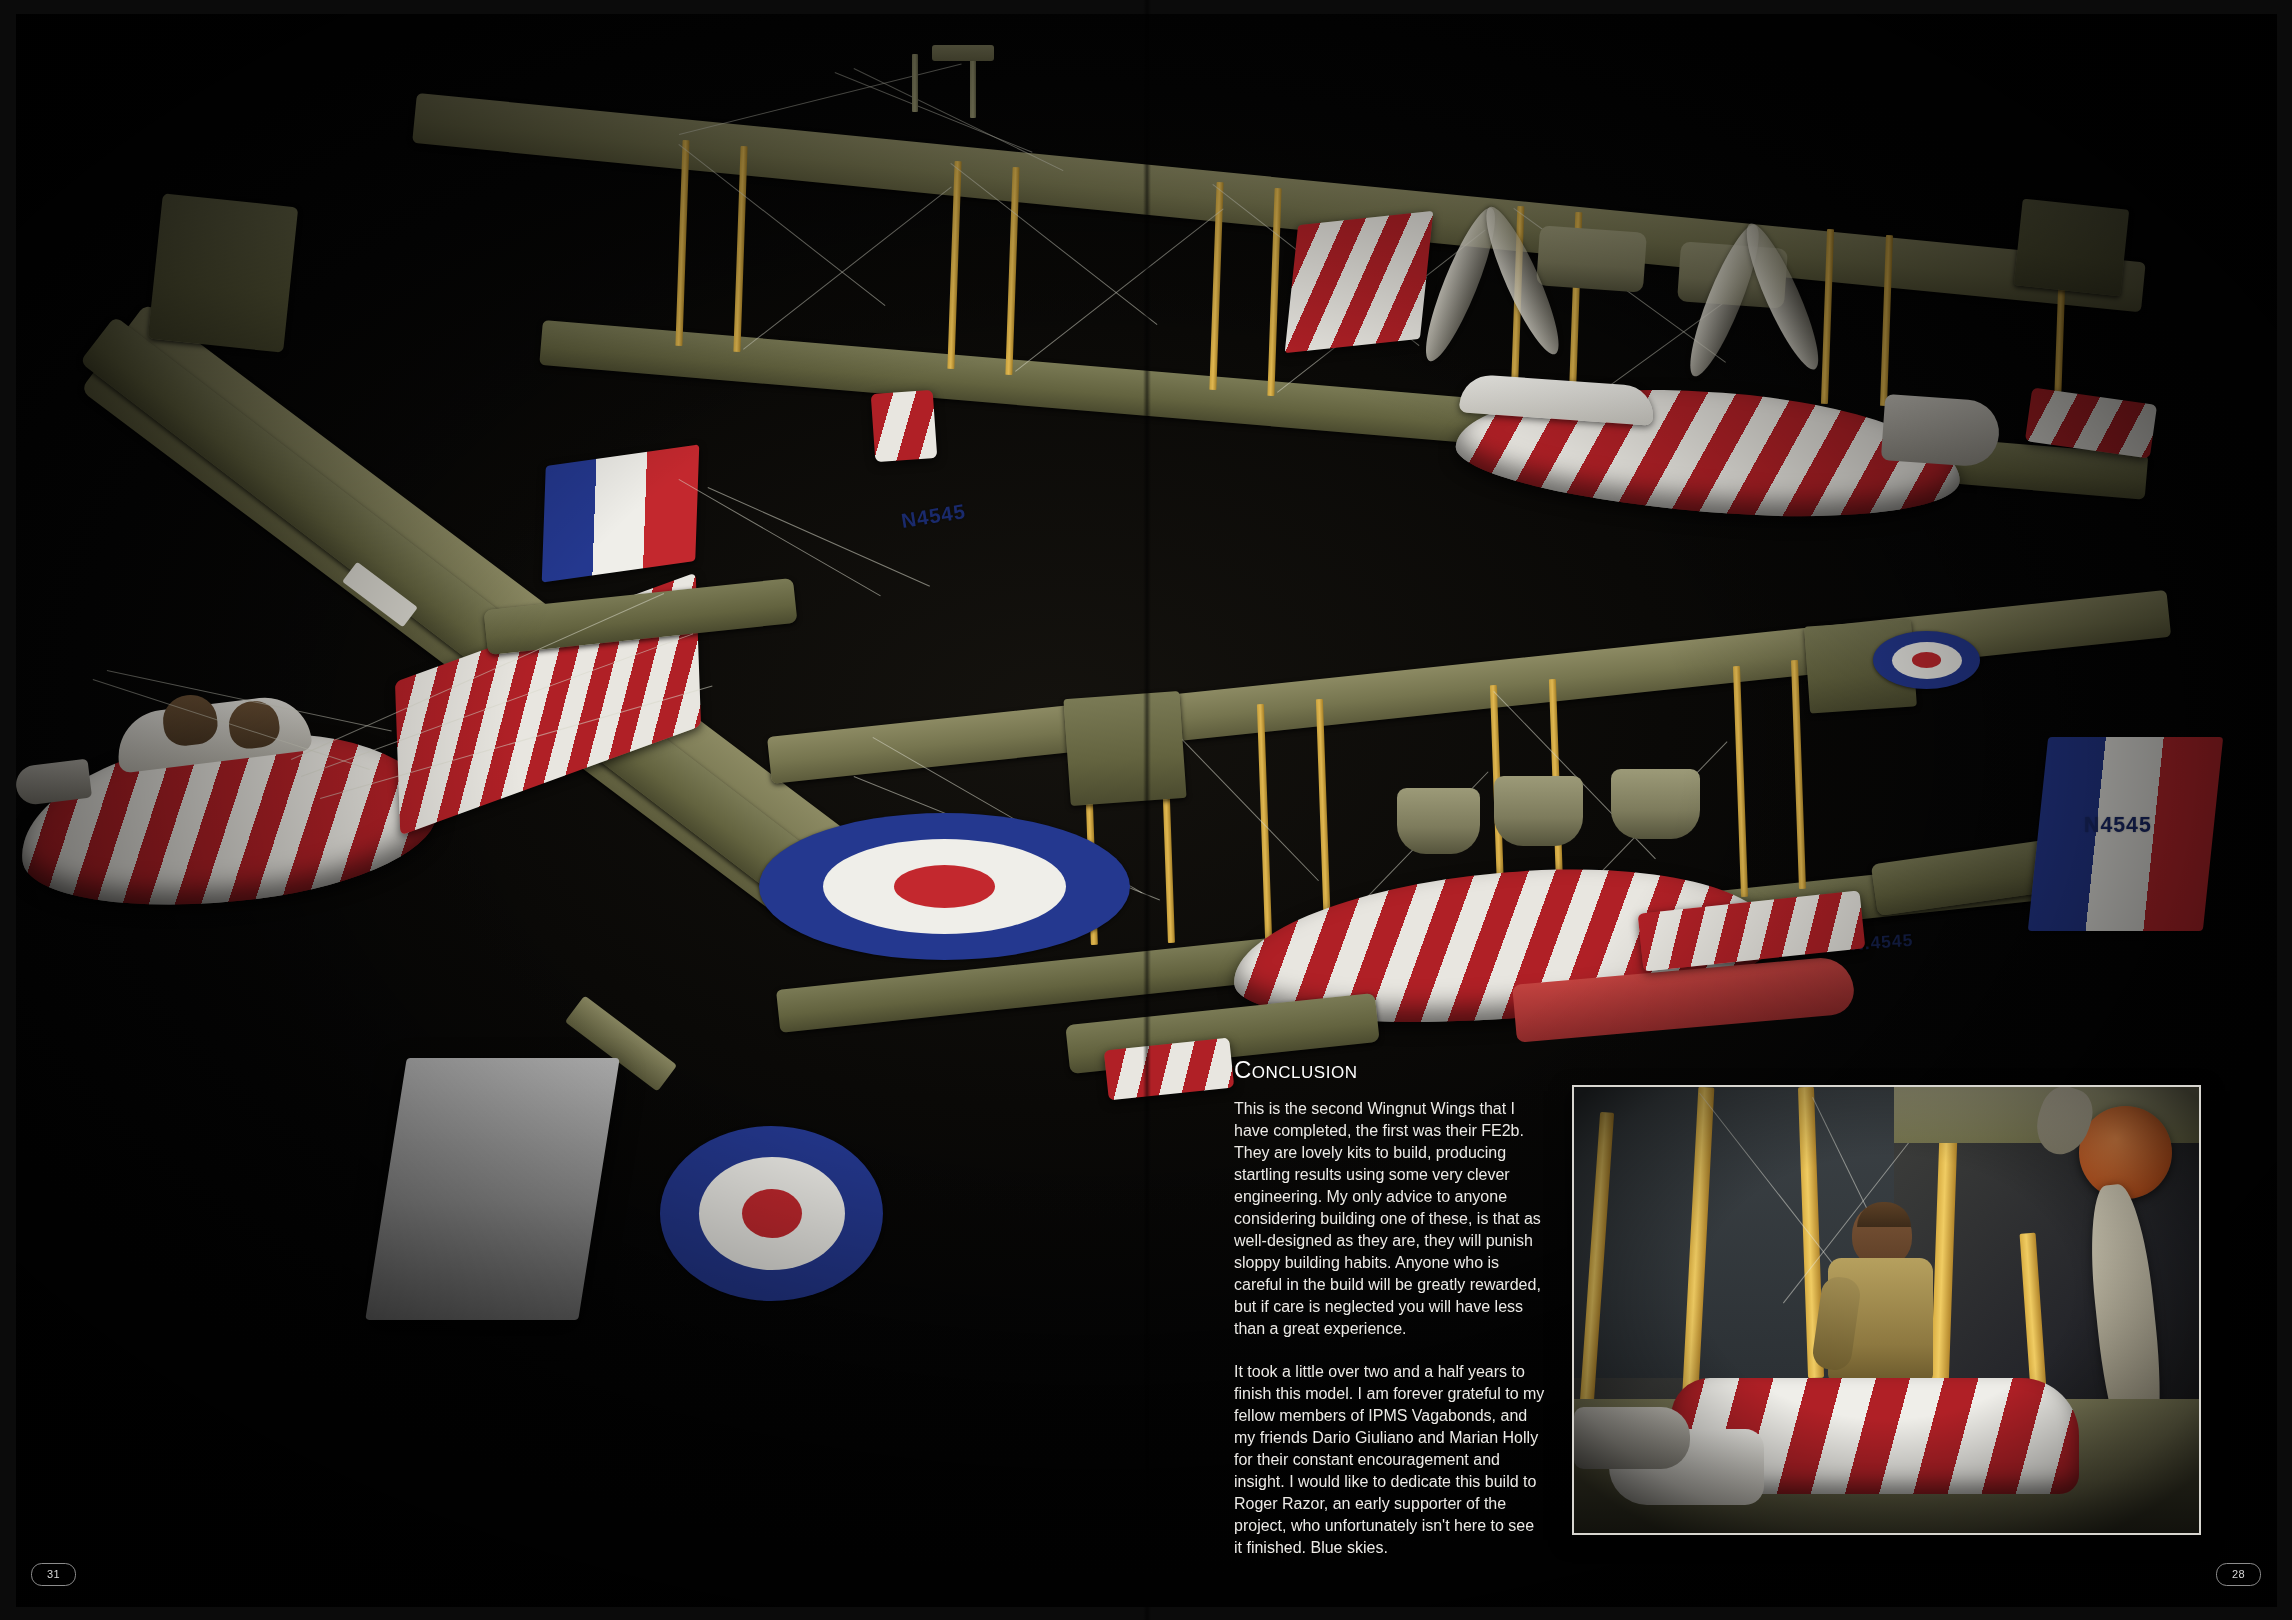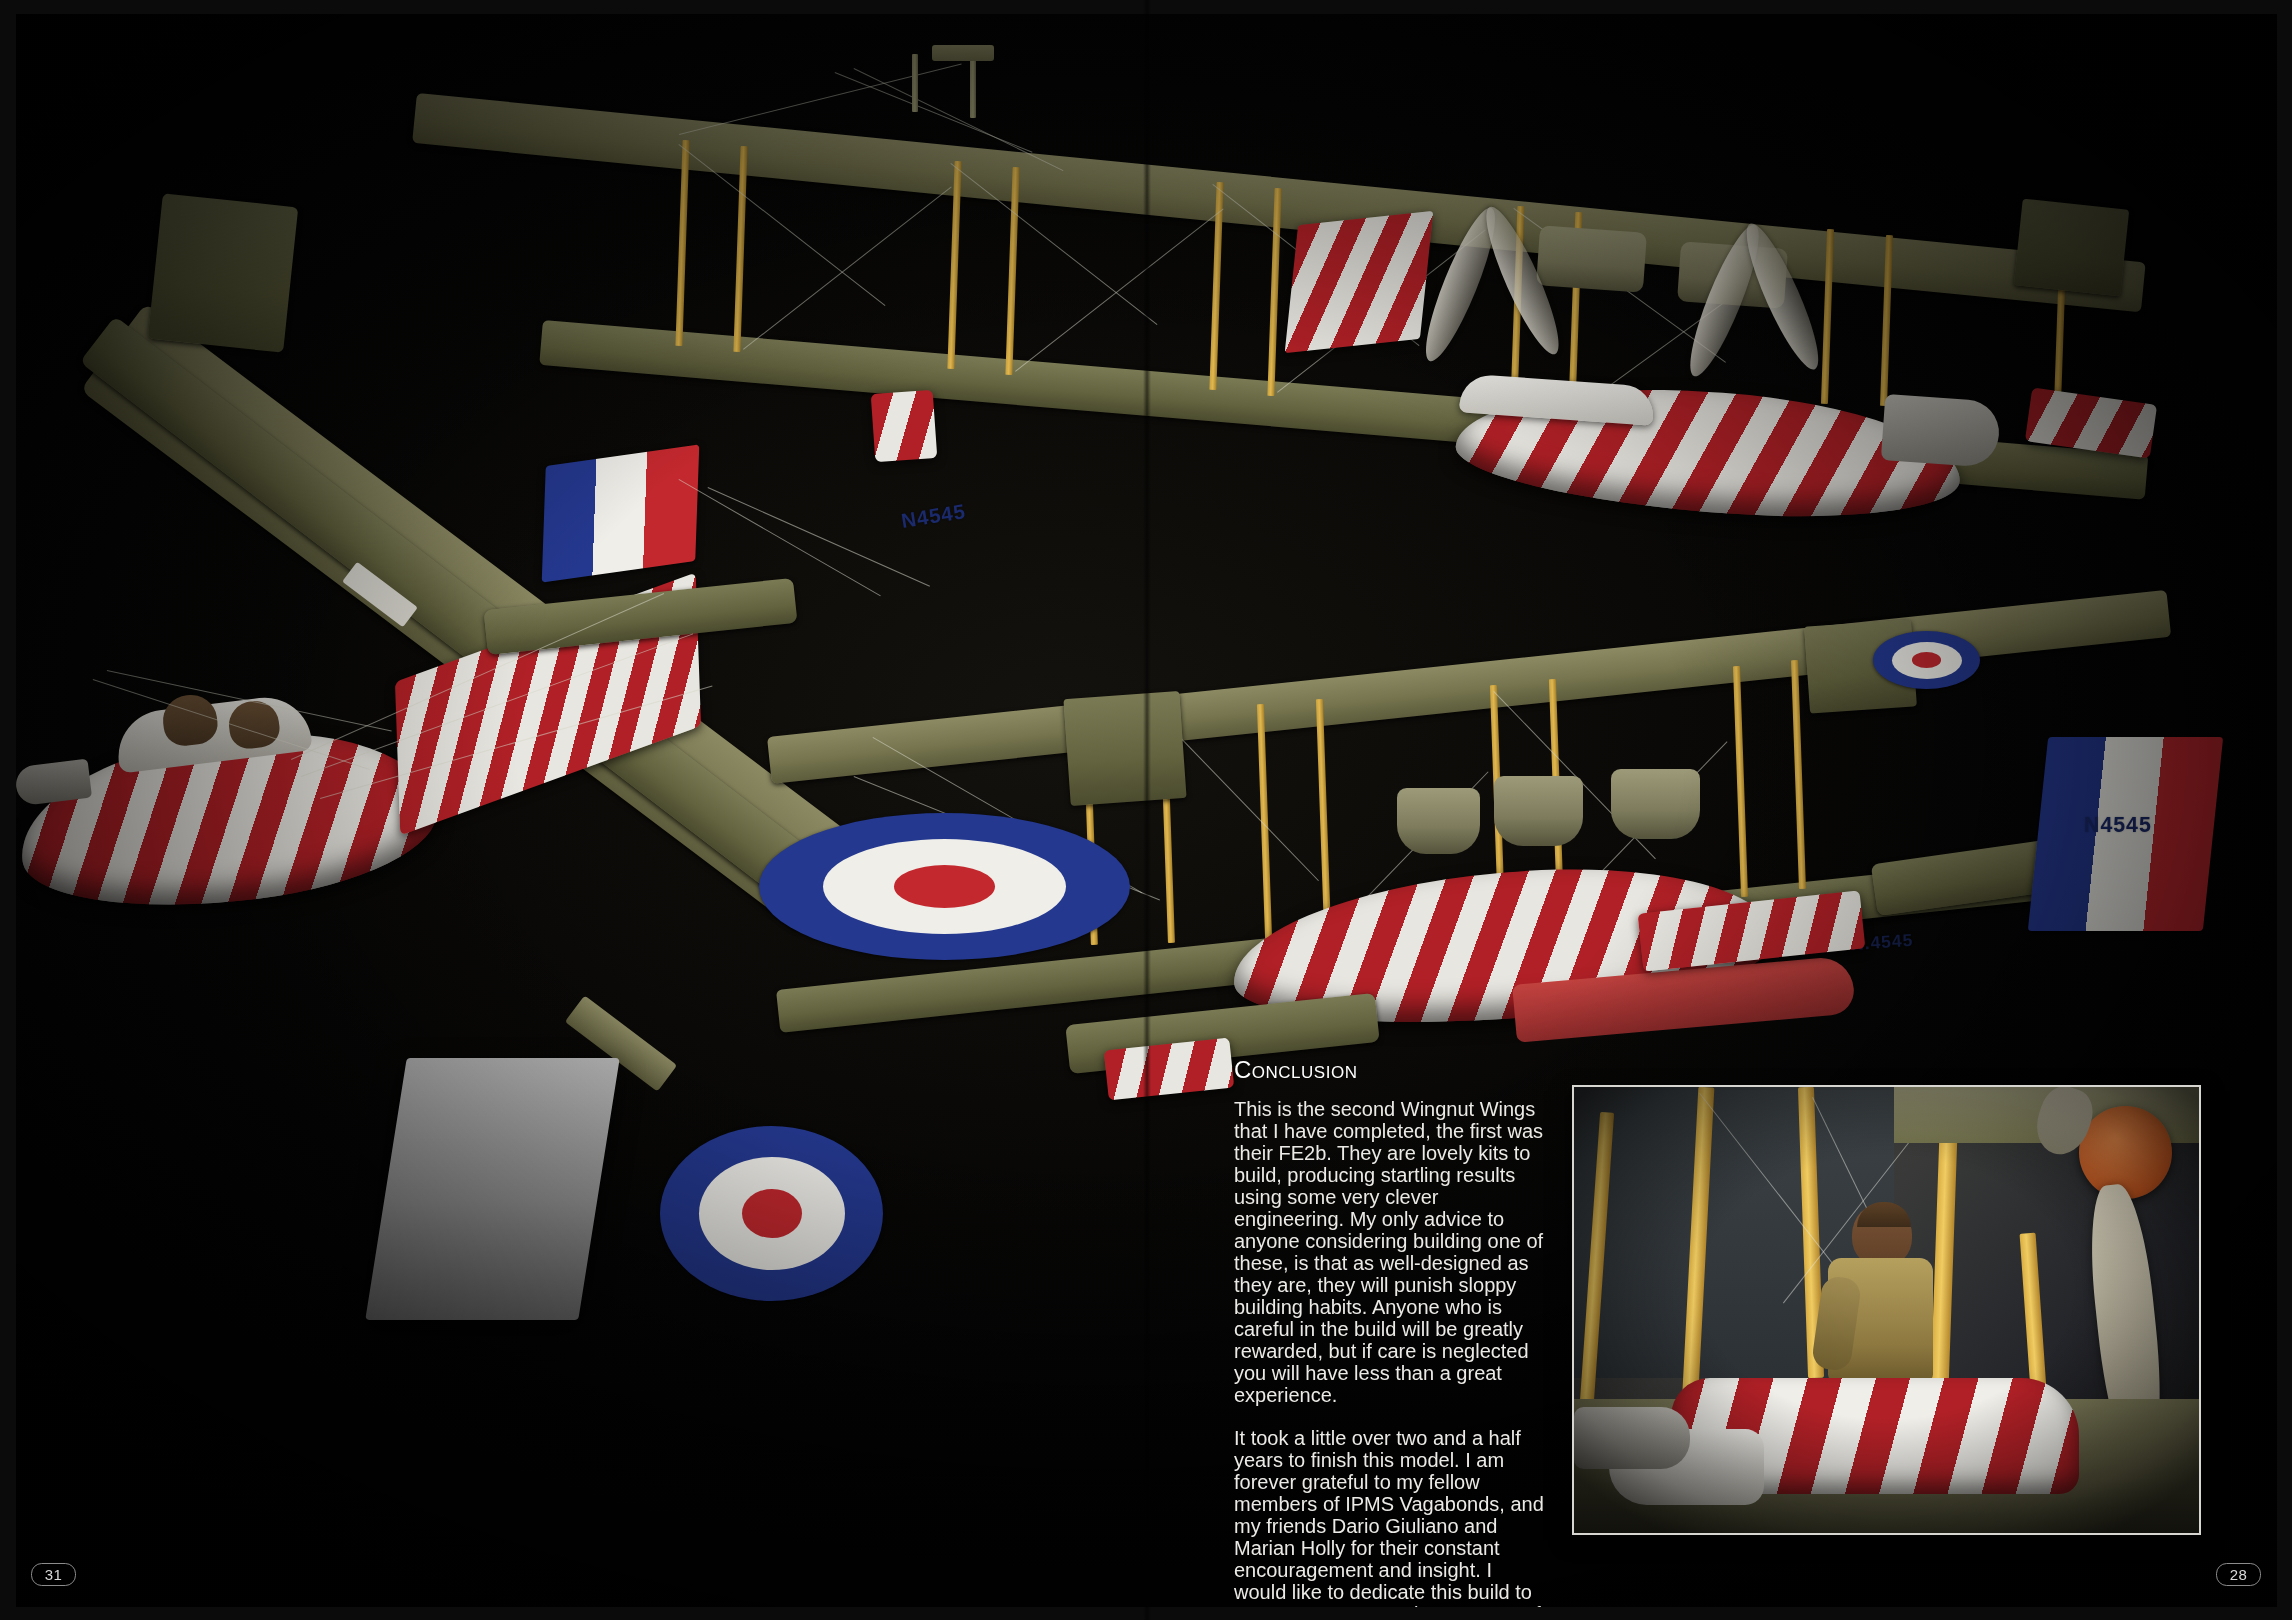--- a/index.html
+++ b/index.html
@@ -165,21 +165,21 @@
   }
   .conclusion-head {
     font-size: 24px;
     letter-spacing: 0.5px;
     color: #ffffff;
     margin: 0 0 13.6px 0;
     font-variant: small-caps;
     font-weight: normal;
   }
   .body-par {
-    font-size: 20px;
+    font-size: 16px;
     line-height: 22px;
     margin: 0 0 21.3px 0;
     color: #eceae6;
   }
 
   
   .inset {
     position: absolute;
     left: 1572px;
     top: 1085px;
@@ -219,21 +219,21 @@
 
   
   .folio {
     position: absolute;
     bottom: 35px;
     width: 43px;
     height: 21.3px;
     border: 1px solid #8c8c8c;
     border-radius: 10.7px;
     color: #d9d9d9;
-    font-size: 15px;
+    font-size: 11px;
     display: flex;
     align-items: center;
     justify-content: center;
     letter-spacing: 0.5px;
     background: rgba(0,0,0,0.25);
   }
   .folio-left { left: 31px; }
   .folio-right { right: 31px; }
 </style>
 </head>

